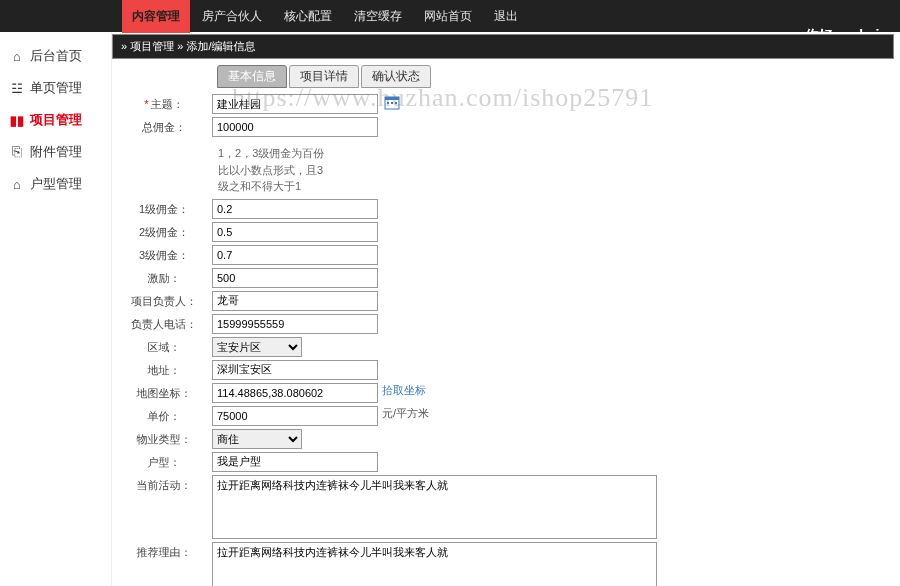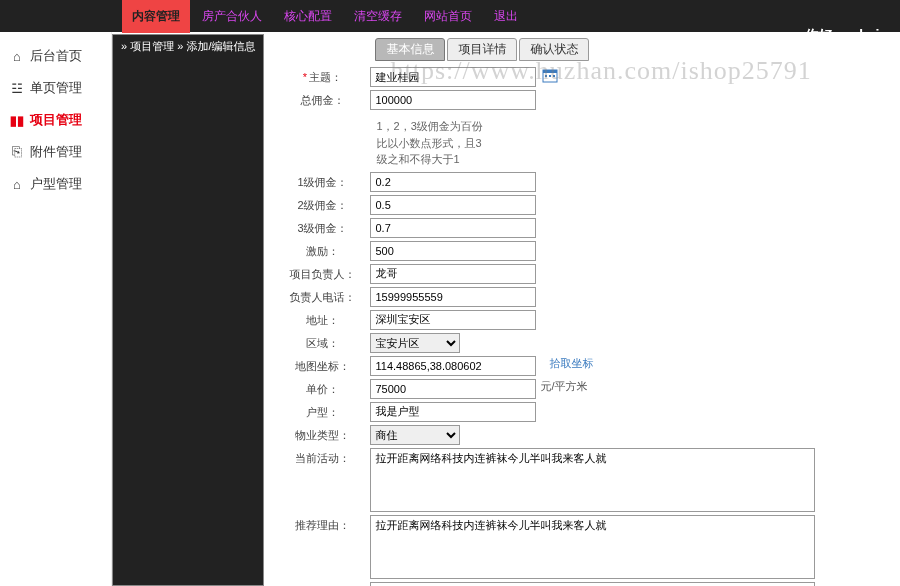--- a/index.html
+++ b/index.html
@@ -1,45 +1,45 @@
 <!DOCTYPE html>
 <html><head>
 <meta charset="utf-8">
 <style>
 * { box-sizing: border-box; margin: 0; padding: 0; }
 body { font-family: "Microsoft YaHei", Arial, sans-serif; font-size: 12px; color: #333; background: #fff; width: 900px; height: 586px; overflow: hidden; }
 .topbar { background: #222; height: 32px; display: flex; align-items: center; padding: 0 12px; color: #fff; }
 .top-nav { display: flex; gap: 2px; margin-left: 110px; }
-.top-nav a { color: #d946ef; text-decoration: none; padding: 8px 10px; font-size: 12px; }
+.top-nav a { color: #e5e5e5; text-decoration: none; padding: 8px 10px; font-size: 12px; }
 .top-nav a.active { background: #ef4444; color: #222; font-weight: bold; }
 .top-right { margin-left: auto; color: #fff; font-size: 14px; font-weight: bold; margin-top: 39px; }
 .layout { display: flex; height: calc(586px - 32px); }
 .sidebar { width: 112px; background: #fff; border-right: 1px solid #eee; padding-top: 8px; }
 .sidebar-item { display: flex; align-items: center; gap: 6px; padding: 7px 10px; font-size: 13px; color: #333; cursor: pointer; }
 .sidebar-item .ico { width: 14px; display: inline-flex; justify-content: center; }
 .sidebar-item.active { color: #e60012; font-weight: bold; }
-.main { flex: 1; display: flex; flex-direction: row; overflow: hidden; }
+.main { flex: 1; display: flex; flex-direction: column; overflow: hidden; }
 .breadcrumb { background: #222; color: #fff; font-size: 11px; padding: 4px 8px; border: 1px solid #888; margin: 2px 6px 0 0; }
 .content { flex: 1; overflow-y: auto; padding: 6px 10px 20px 10px; position: relative; }
 .content::-webkit-scrollbar { width: 14px; }
 .content::-webkit-scrollbar-track { background: #f0f0f0; }
 .content::-webkit-scrollbar-thumb { background: #c0c0c0; border: 1px solid #a0a0a0; }
 .tabs { margin-left: 95px; margin-bottom: 6px; display: flex; gap: 2px; }
 .tab { border: 1px solid #999; background: #eee; padding: 2px 10px; font-size: 12px; border-radius: 3px 3px 0 0; cursor: pointer; }
 .tab.active { background: #b8b8b8; color: #fff; border-color: #777; }
 .form-row { display: flex; align-items: flex-start; margin-bottom: 3px; }
 .form-row label { width: 90px; text-align: center; padding-right: 6px; padding-top: 3px; font-size: 11px; color: #444; }
 .form-row label .req { color: #e60012; margin-right: 2px; }
 .form-row input[type=text] { width: 166px; height: 20px; border: 1px solid #999; padding: 1px 4px; font-size: 11px; }
 .form-row select { width: 90px; height: 20px; border: 1px solid #999; font-size: 11px; }
 .form-row textarea { width: 445px; height: 64px; border: 1px solid #999; padding: 2px 4px; font-size: 11px; resize: none; }
 .hint { font-size: 11px; color: #666; line-height: 1.5; margin-left: 96px; margin-bottom: 4px; margin-top: 8px; }
 .cal-icon { width: 16px; height: 16px; display: inline-block; margin-left: 6px; cursor: pointer; }
 .cal-icon svg { width: 16px; height: 16px; }
-.link-weak { color: #3b7bbf; text-decoration: none; font-size: 11px; margin-left: 13px; }
+.link-weak { color: #3b7bbf; text-decoration: none; font-size: 11px; margin-left: 4px; }
 .unit { font-size: 11px; color: #555; margin-left: 4px; }
 .watermark { position: absolute; top: 24px; left: 120px; font-size: 26px; color: rgba(130,130,130,0.35); font-family: Georgia, serif; letter-spacing: 1px; pointer-events: none; user-select: none; white-space: nowrap; }
 </style>
 </head>
 <body>
 
 <div class="topbar">
   <div class="top-nav">
     <a href="#" class="active">内容管理</a>
     <a href="#">房产合伙人</a>
@@ -132,48 +132,48 @@
       </div>
       <div class="form-row">
         <label>项目负责人：</label>
         <input type="text" value="龙哥" style="">
       </div>
       <div class="form-row">
         <label>负责人电话：</label>
         <input type="text" value="15999955559" style="">
       </div>
       <div class="form-row">
-        <label>地址：</label>
-        <input type="text" value="深圳宝安区" style="">
-      </div>
-      <div class="form-row">
         <label>区域：</label>
         <select>
           <option>宝安片区</option>
         </select>
+      </div>
+      <div class="form-row">
+        <label>地址：</label>
+        <input type="text" value="深圳宝安区" style="">
       </div>
       <div class="form-row">
         <label>地图坐标：</label>
         <input type="text" value="114.48865,38.080602" style="">
         <a href="#" class="link-weak">拾取坐标</a>
       </div>
       <div class="form-row">
         <label>单价：</label>
         <input type="text" value="75000" style="">
         <span class="unit">元/平方米</span>
       </div>
       <div class="form-row">
-        <label>户型：</label>
-        <input type="text" value="我是户型" style="">
-      </div>
-      <div class="form-row">
         <label>物业类型：</label>
         <select>
           <option>商住</option>
         </select>
+      </div>
+      <div class="form-row">
+        <label>户型：</label>
+        <input type="text" value="我是户型" style="">
       </div>
       <div class="form-row">
         <label>当前活动：</label>
         <textarea style="">拉开距离网络科技内连裤袜今儿半叫我来客人就</textarea>
       </div>
       <div class="form-row">
         <label>推荐理由：</label>
         <textarea style="">拉开距离网络科技内连裤袜今儿半叫我来客人就</textarea>
       </div>
       <div class="form-row">

